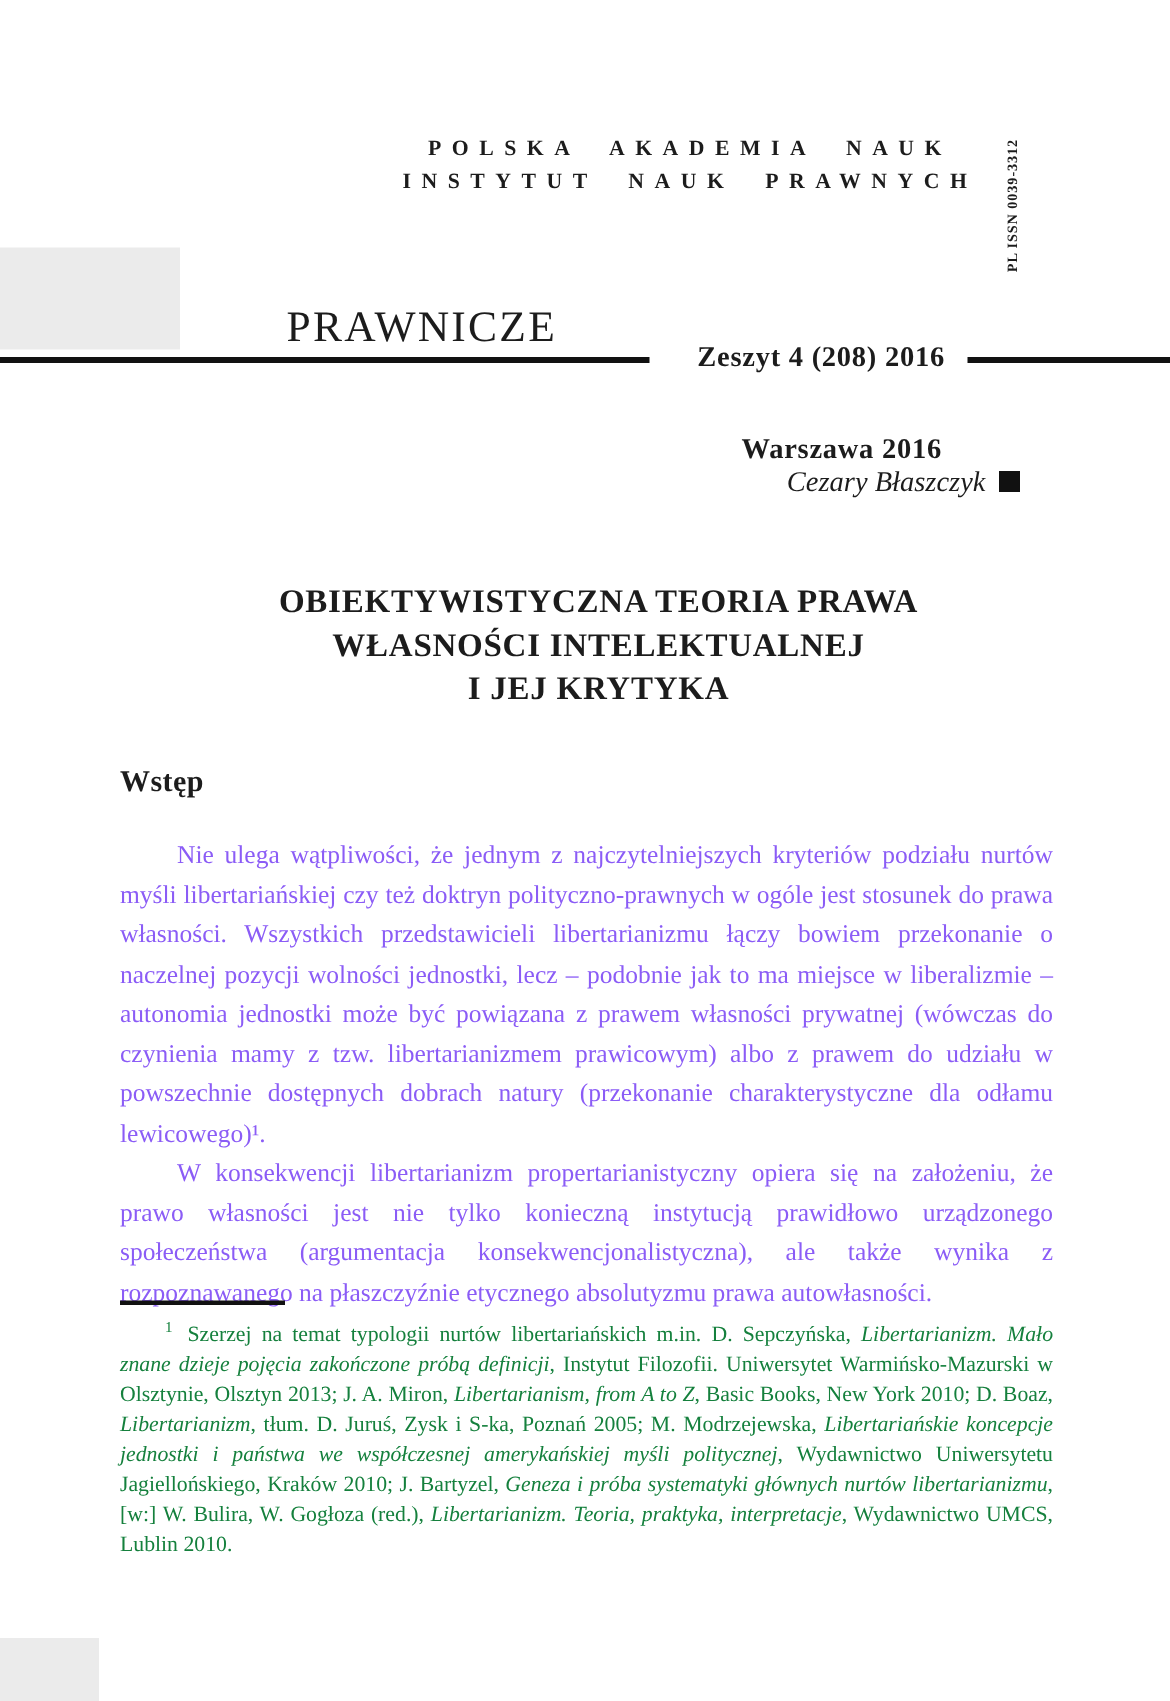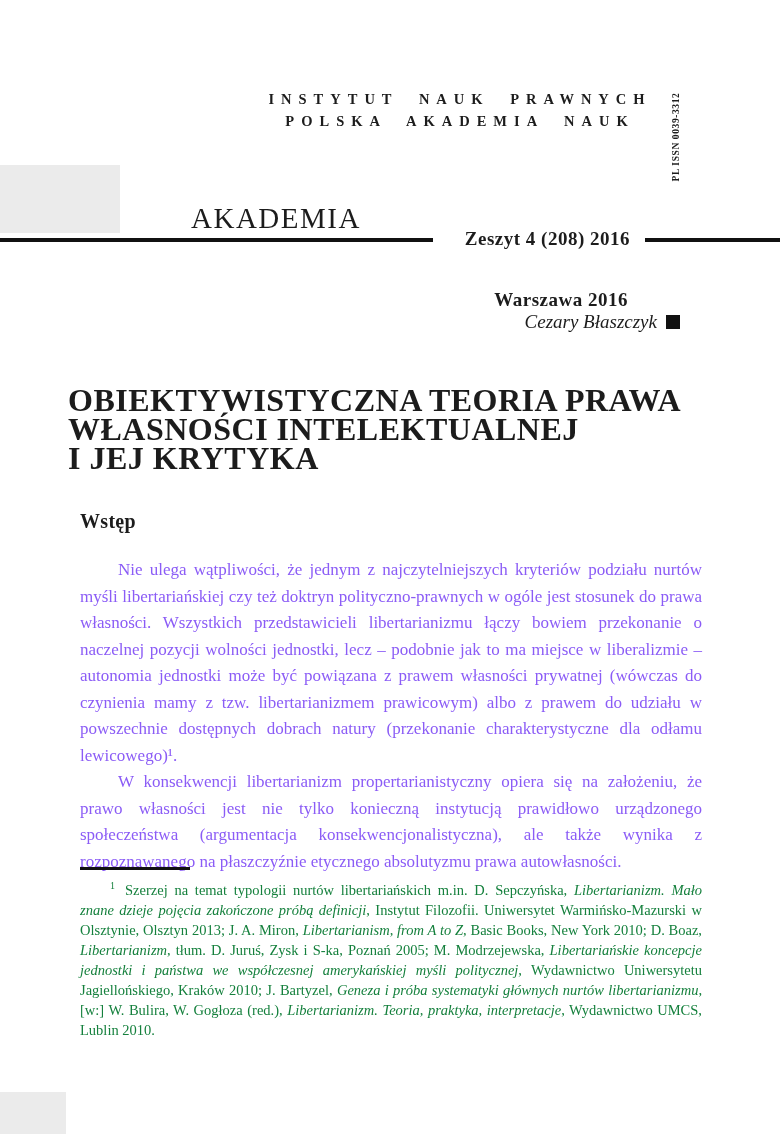--- a/index.html
+++ b/index.html
@@ -104,22 +104,23 @@
     display: inline-block;
     width: 14px; height: 14px;
     background: #111111;
     margin-left: 9px;
     vertical-align: -1px;
   }
 
   
   .article-title {
     position: absolute;
-    left: 68px; top: 386px; width: 622px;
-    font-size: 32px;
+    left: 88px; top: 386px; width: 622px;
+    text-align: center;
+    font-size: 22px;
     font-weight: bold;
     letter-spacing: 0.5px;
     line-height: 29px;
   }
 
   
   .section-heading {
     position: absolute;
     left: 80px; top: 510px;
     font-size: 20px;
@@ -160,29 +161,29 @@
     font-size: 10px;
     margin-right: 10px;
   }
 </style>
 </head>
 <body>
 
 <div class="page">
 
   <div class="publisher">
+    <div>POLSKA AKADEMIA NAUK</div>
     <div>INSTYTUT NAUK PRAWNYCH</div>
-    <div>POLSKA AKADEMIA NAUK</div>
   </div>
 
   <div class="issn">PL ISSN 0039-3312</div>
 
   <div class="gray-box-top"></div>
 
-  <div class="journal-bottom">AKADEMIA</div>
+  <div class="journal-bottom">PRAWNICZE</div>
 
   <div class="rule-left"></div>
   <div class="rule-right"></div>
 
   <div class="issue-line">Zeszyt 4 (208) 2016</div>
   <div class="place-line">Warszawa 2016</div>
 
   <div class="author-line">
     <span>Cezary Błaszczyk</span><span class="author-square"></span>
   </div>

